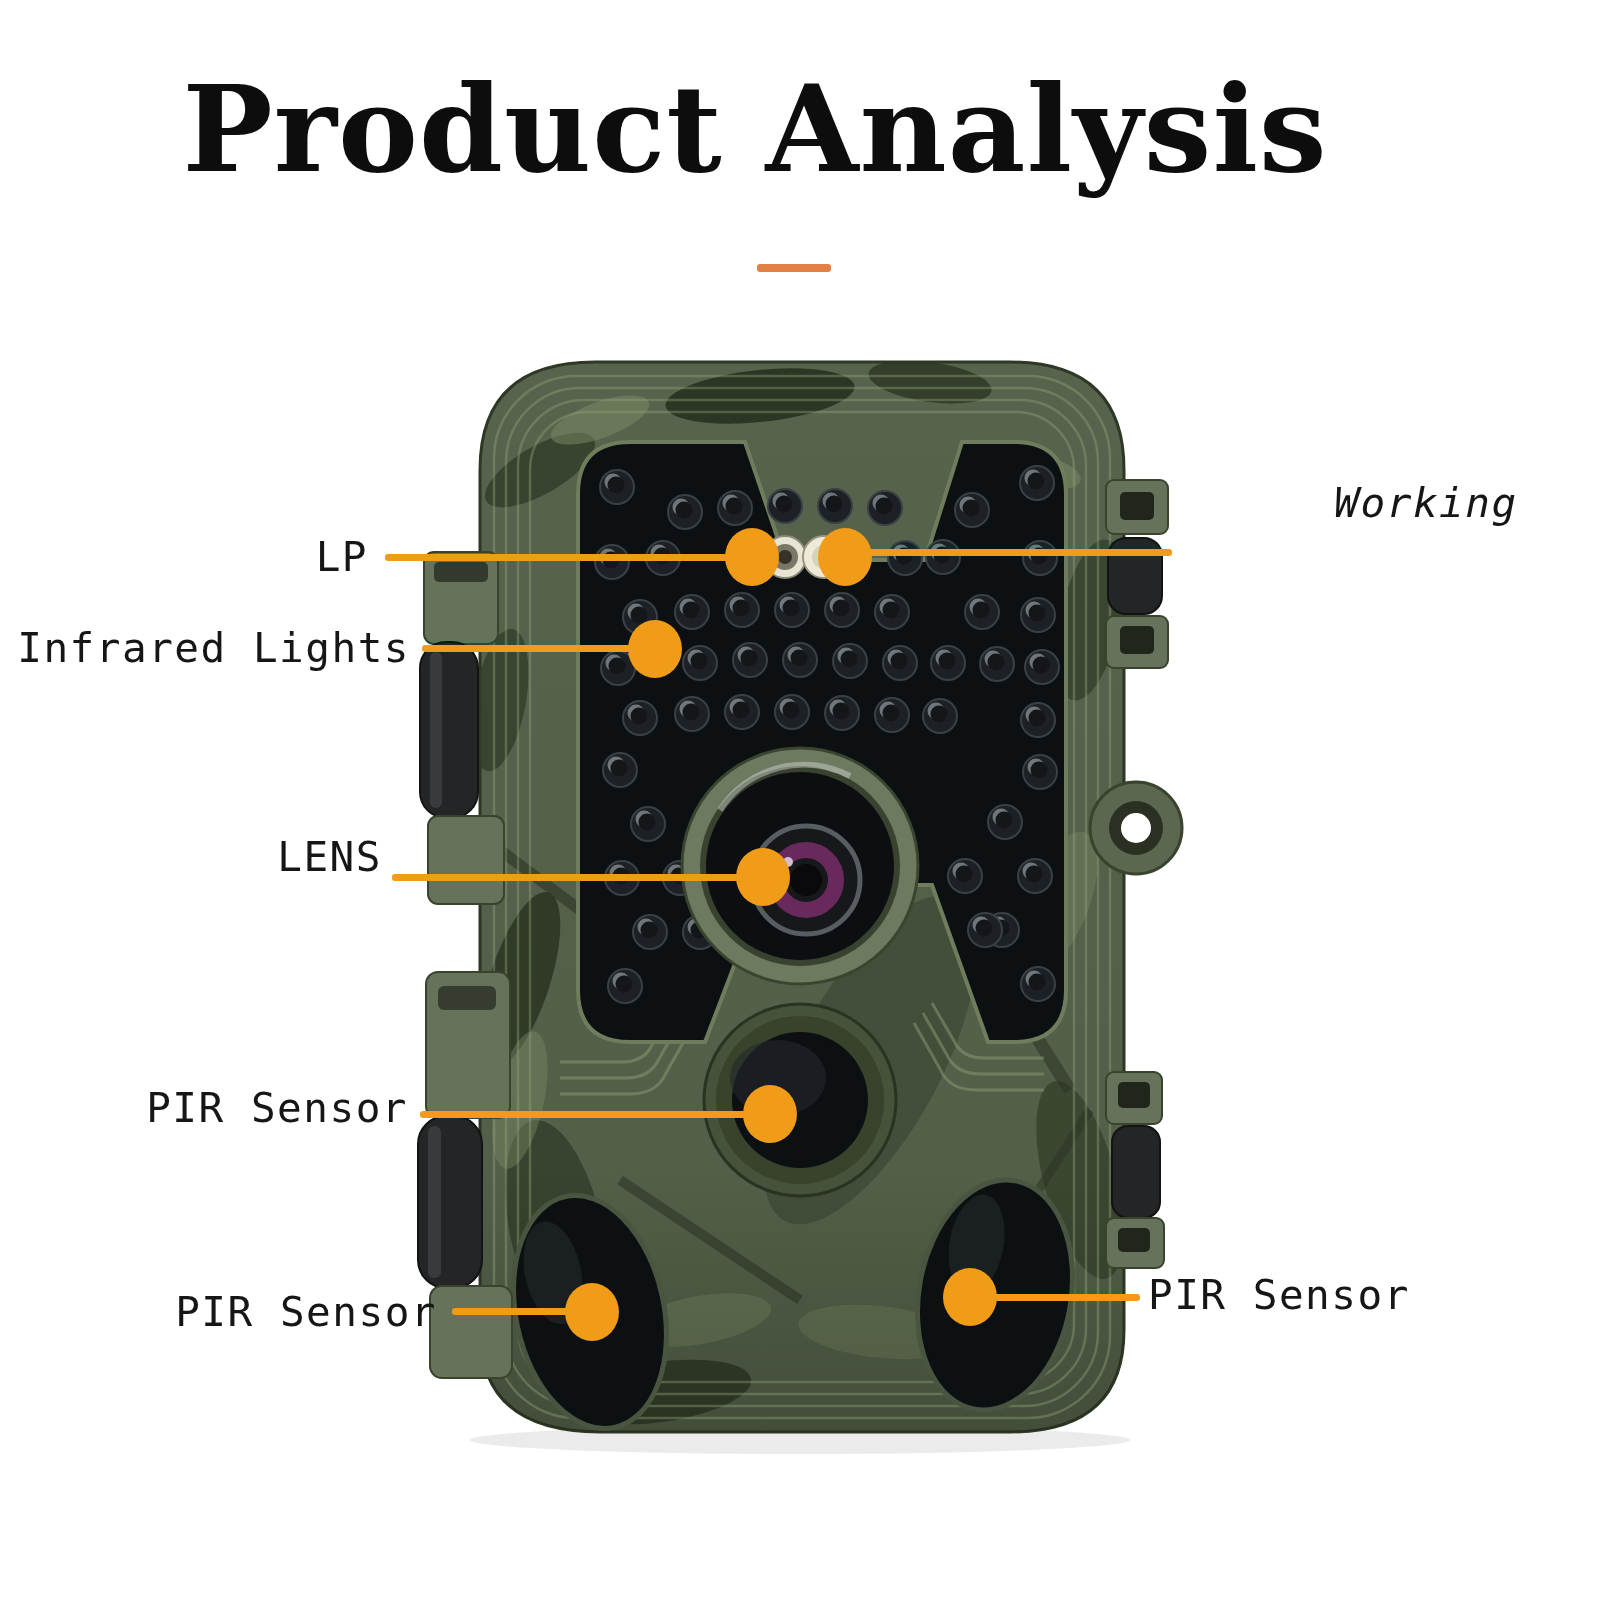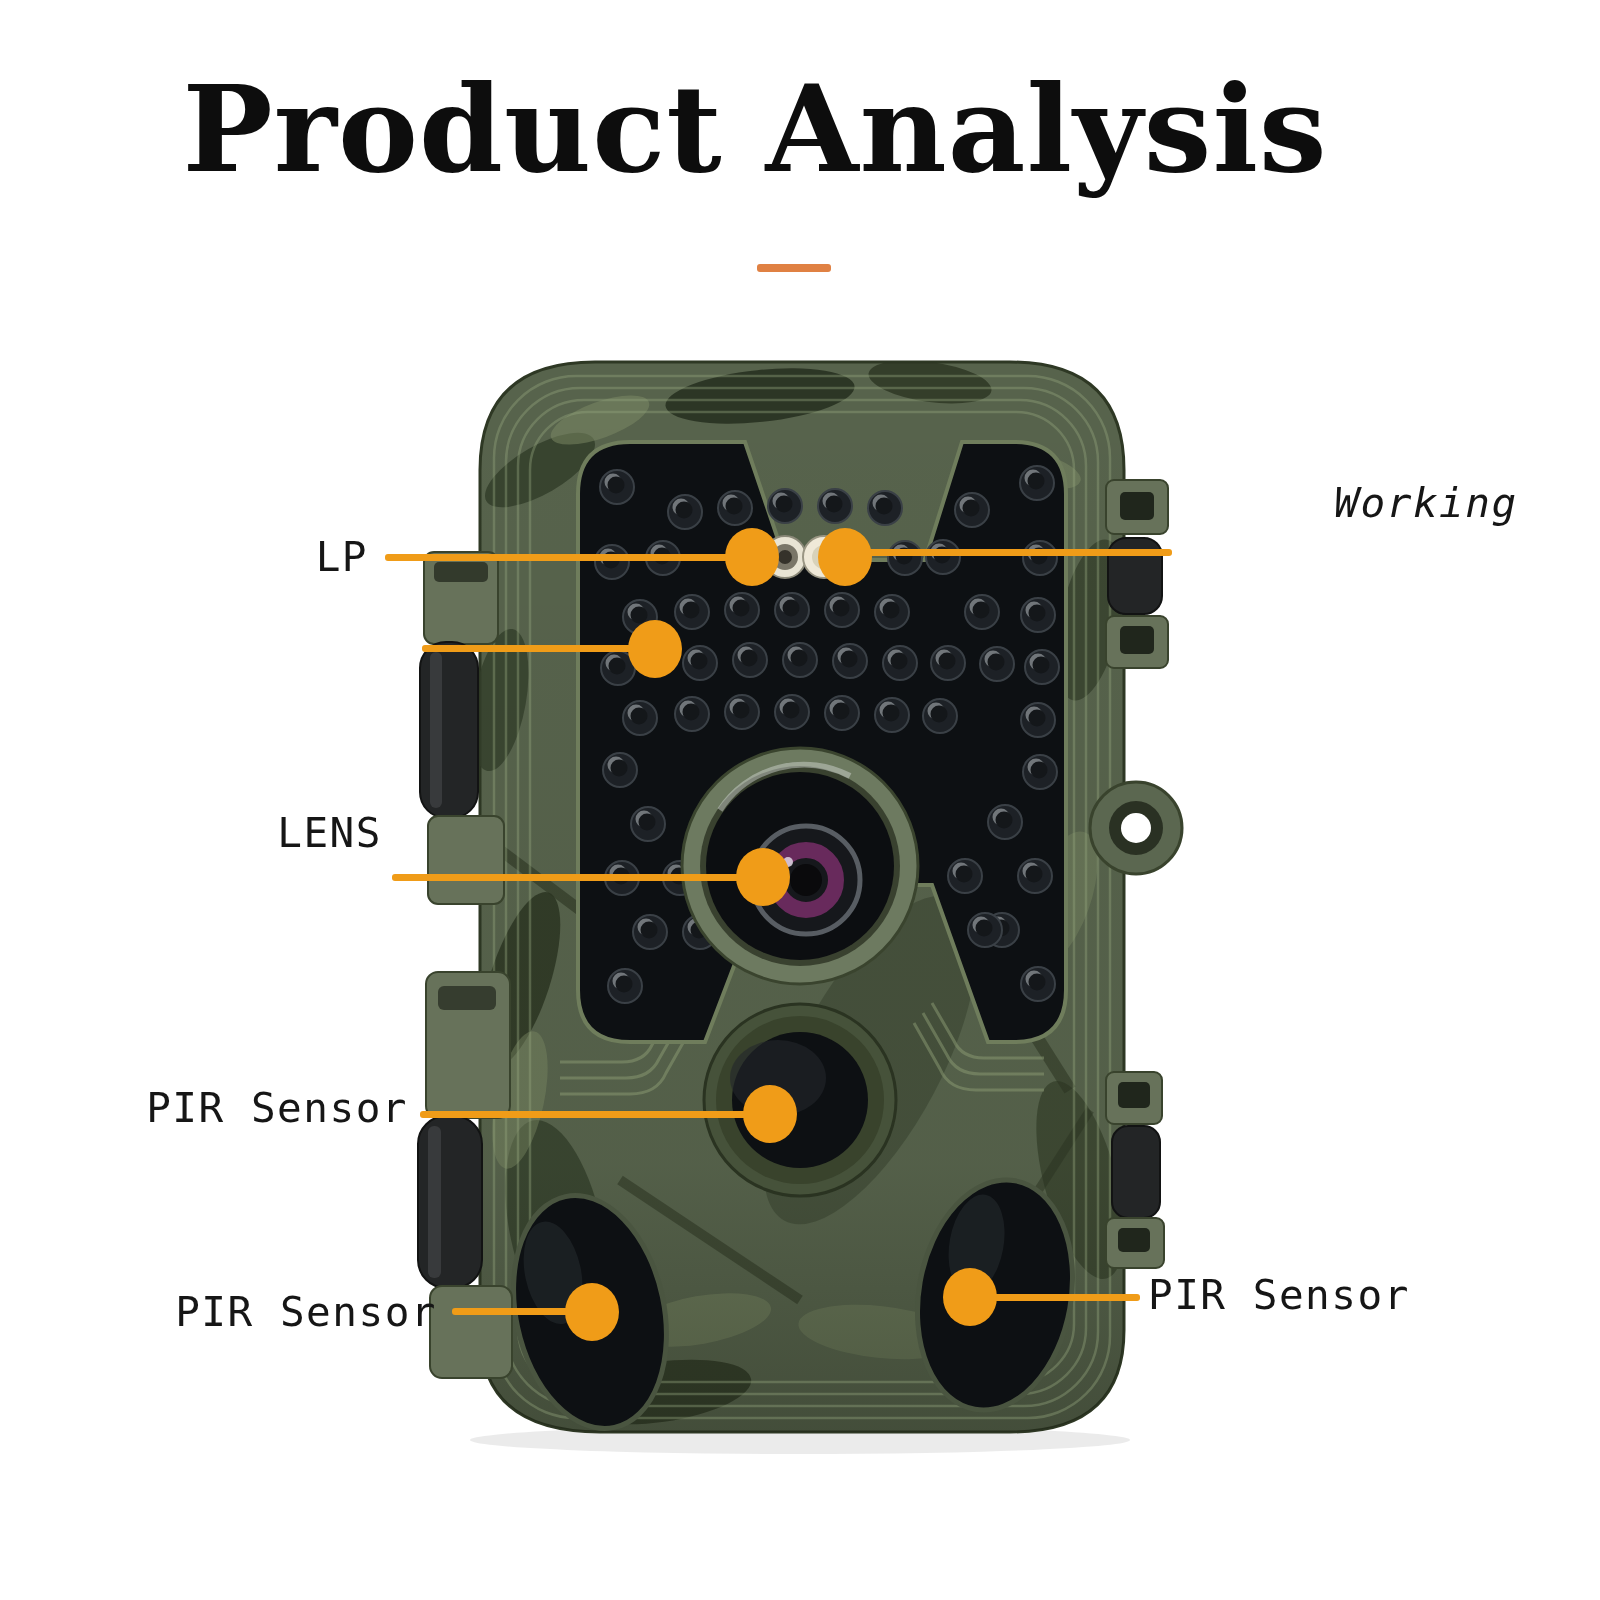--- a/index.html
+++ b/index.html
@@ -26,21 +26,21 @@
 
   
   #lbl-lp{right:1232px;top:557px;margin-left:7px;}
   #line-lp{left:385px;top:554px;width:367px;}
   #dot-lp{left:752px;top:557px;}
 
   #lbl-infrared{right:1190px;top:648px;}
   #line-infrared{left:422px;top:645px;width:233px;}
   #dot-infrared{left:655px;top:649px;}
 
-  #lbl-lens{right:1218px;top:833px;}
+  #lbl-lens{right:1218px;top:857px;}
   #line-lens{left:392px;top:874px;width:371px;}
   #dot-lens{left:763px;top:877px;}
 
   #lbl-pir-mid{right:1192px;top:1108px;}
   #line-pir-mid{left:420px;top:1111px;width:350px;}
   #dot-pir-mid{left:770px;top:1114px;}
 
   #lbl-pir-bl{right:1163px;top:1312px;}
   #line-pir-bl{left:452px;top:1308px;width:140px;}
   #dot-pir-bl{left:592px;top:1312px;}
@@ -355,20 +355,21 @@
       <circle cx="1136" cy="828" r="46" fill="#5b6750" stroke="#39432d" stroke-width="3"></circle>
       <circle cx="1136" cy="828" r="27" fill="#2a3123"></circle>
       <circle cx="1136" cy="828" r="15" fill="#ffffff"></circle>
     </g>
   </svg>
 
   <div class="lbl" id="lbl-lp">LP</div>
   <div class="cline" id="line-lp"></div>
   <div class="cdot" id="dot-lp"></div>
 
+  <div class="lbl" id="lbl-infrared">Infrared Lights</div>
   <div class="cline" id="line-infrared"></div>
   <div class="cdot" id="dot-infrared"></div>
 
   <div class="lbl" id="lbl-lens">LENS</div>
   <div class="cline" id="line-lens"></div>
   <div class="cdot" id="dot-lens"></div>
 
   <div class="lbl" id="lbl-pir-mid">PIR Sensor</div>
   <div class="cline" id="line-pir-mid"></div>
   <div class="cdot" id="dot-pir-mid"></div>

